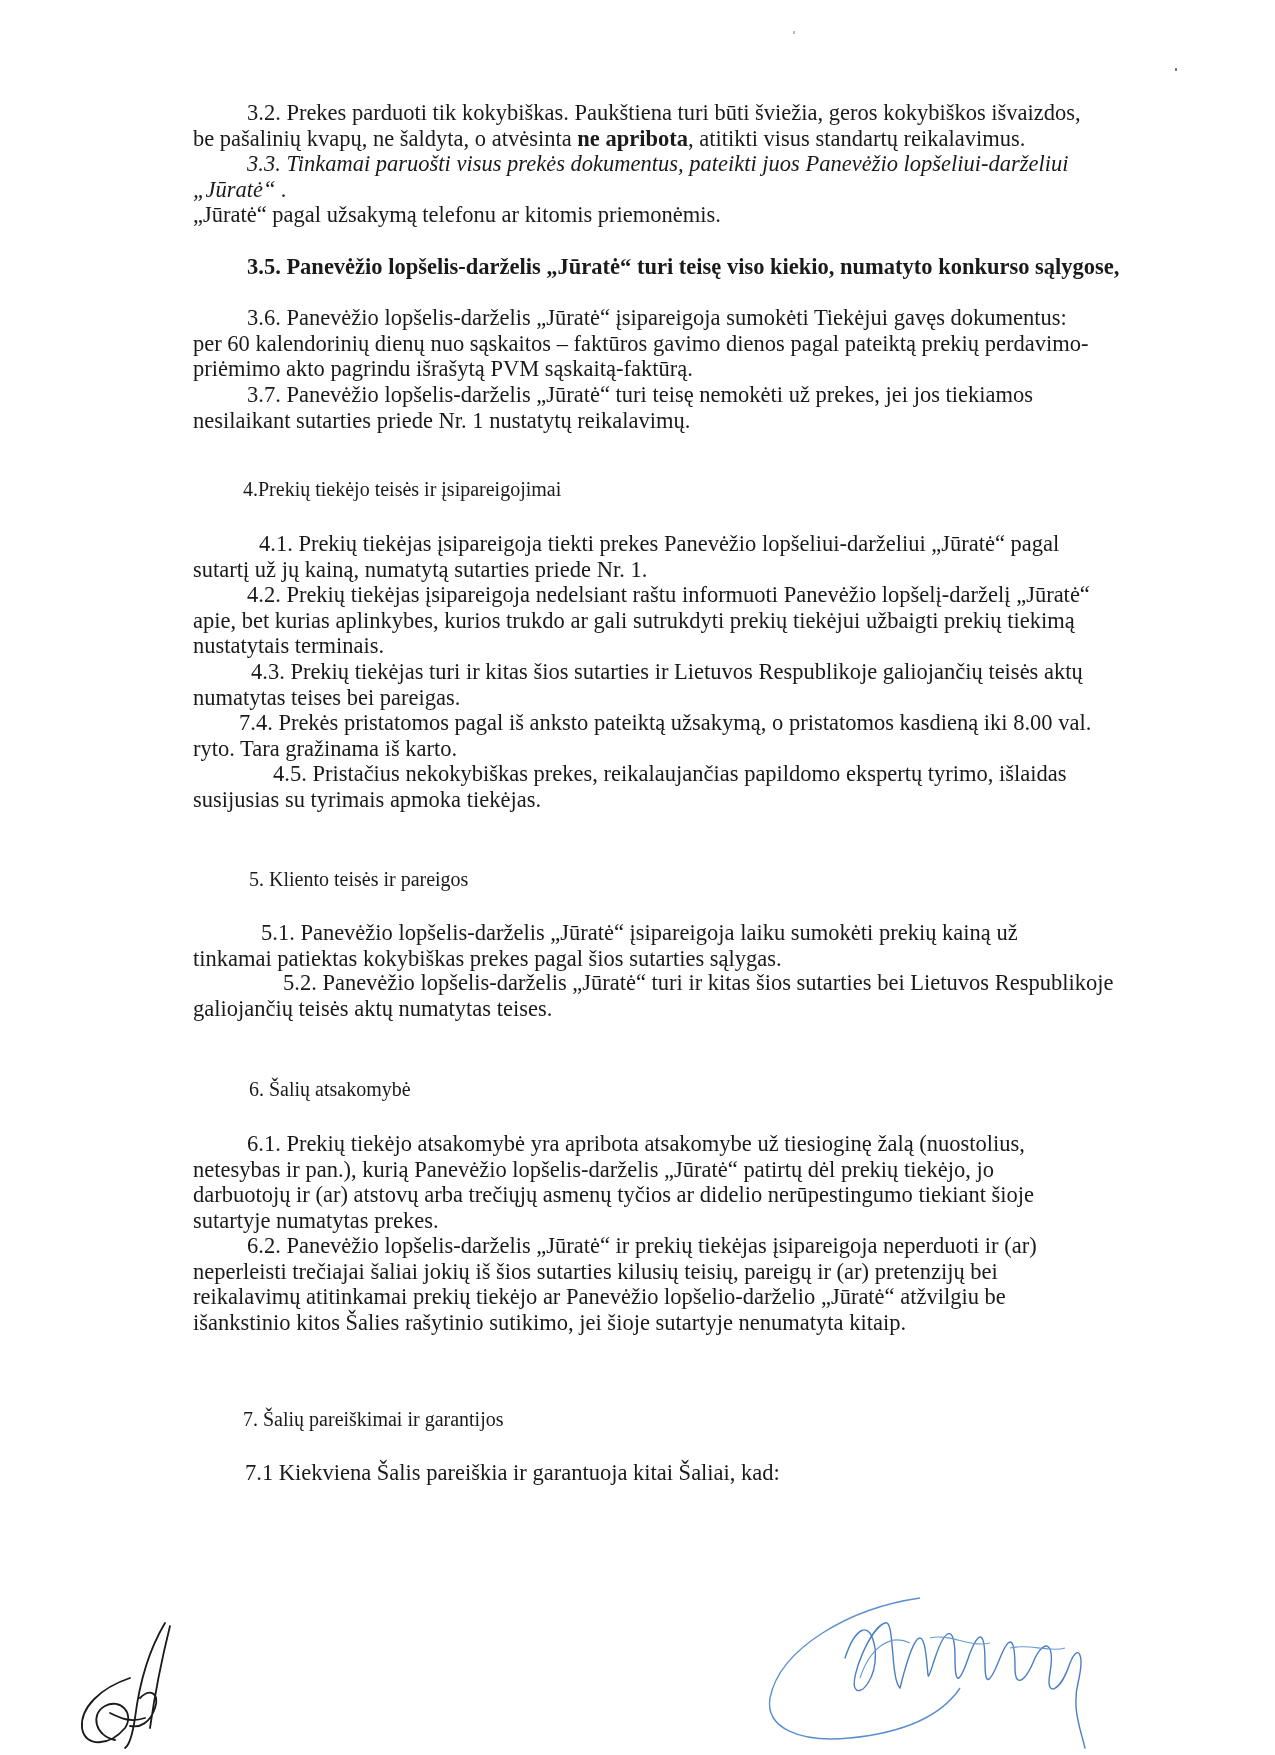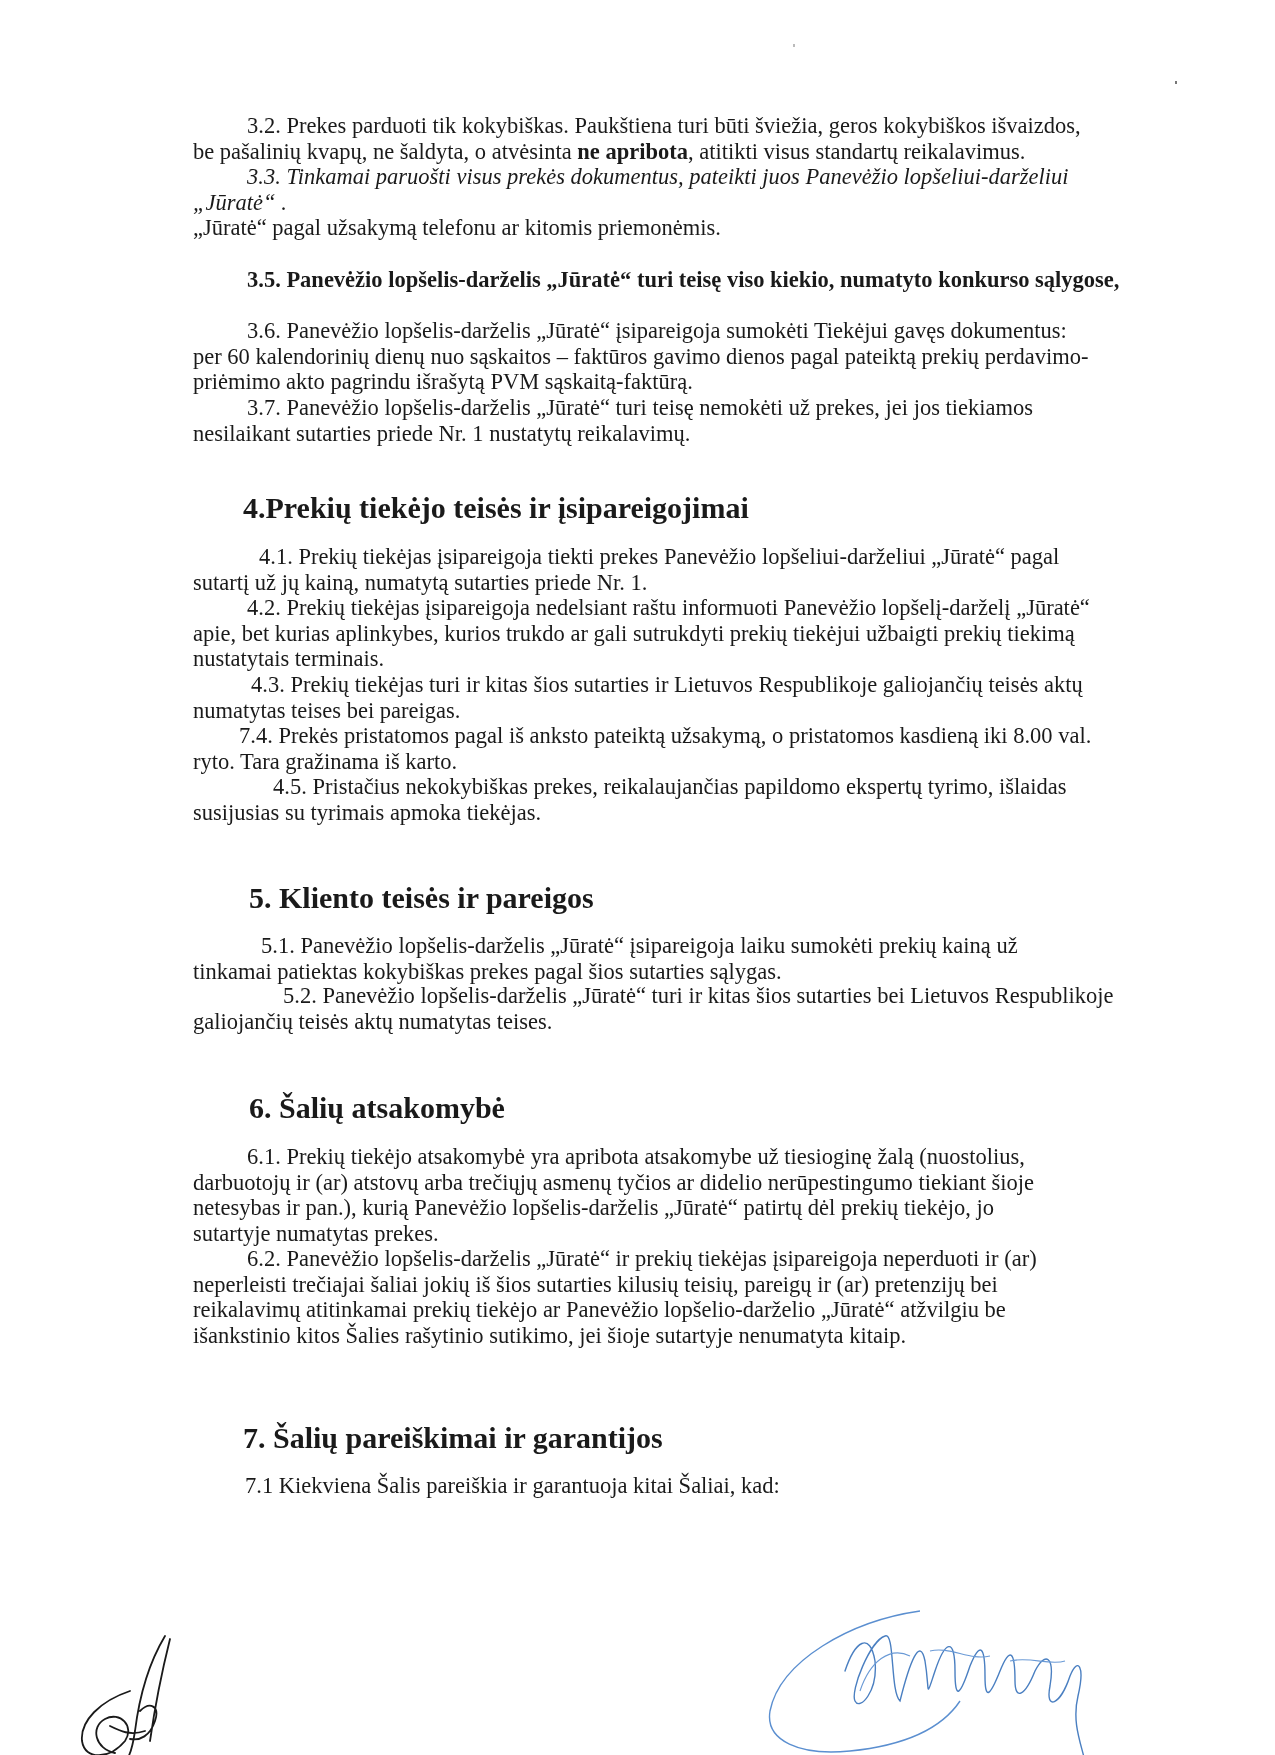--- a/index.html
+++ b/index.html
@@ -1,27 +1,27 @@
 <!DOCTYPE html>
 <html><head>
 <meta charset="utf-8">
 <style>
   html, body { margin: 0; padding: 0; background: #ffffff; }
   body { width: 1275px; height: 1755px; position: relative; overflow: hidden; }
   .page {
-    position: absolute; left: 0; top: 16px; width: 1275px; height: 1342px;
+    position: absolute; left: 0; top: 3px; width: 1275px; height: 1342px;
     font-family: "Liberation Serif", "DejaVu Serif", serif;
     color: #1a1a1a; font-size: 22.5px;
   }
   .para {
     position: absolute; left: 193px; width: 1002px;
     line-height: 25.6px; text-align: justify;
   }
   .heading {
-    position: absolute; font-weight: bold; font-size: 30px;
+    position: absolute; font-weight: normal; font-size: 20px;
   }
   .line { display: block; white-space: nowrap; }
   b { font-weight: bold; }
   .sig { position: absolute; }
   .speck { position: absolute; width: 2px; height: 3px; background: #777; }
 </style>
 </head>
 <body>
 
 <div class="page">
@@ -92,22 +92,22 @@
 
   <div class="para" style="top:967px;">
     <span class="line" style="padding-left:90px;">5.2. Panevėžio lopšelis-darželis „Jūratė“ turi ir kitas šios sutarties bei Lietuvos Respublikoje</span>
     <span class="line">galiojančių teisės aktų numatytas teises.</span>
   </div>
 
   <div class="heading" style="left:249px; top:1075px;">6. Šalių atsakomybė</div>
 
   <div class="para" style="top:1128px;">
     <span class="line" style="padding-left:54px;">6.1. Prekių tiekėjo atsakomybė yra apribota atsakomybe už tiesioginę žalą (nuostolius,</span>
+    <span class="line">netesybas ir pan.), kurią Panevėžio lopšelis-darželis „Jūratė“  patirtų dėl prekių tiekėjo, jo</span>
     <span class="line">darbuotojų ir (ar) atstovų arba trečiųjų asmenų tyčios ar didelio nerūpestingumo tiekiant šioje</span>
-    <span class="line">netesybas ir pan.), kurią Panevėžio lopšelis-darželis „Jūratė“  patirtų dėl prekių tiekėjo, jo</span>
     <span class="line">sutartyje numatytas prekes.</span>
   </div>
 
   <div class="para" style="top:1230px;">
     <span class="line" style="padding-left:54px;">6.2. Panevėžio lopšelis-darželis „Jūratė“ ir prekių tiekėjas įsipareigoja neperduoti ir (ar)</span>
     <span class="line">neperleisti trečiajai šaliai jokių iš šios sutarties kilusių teisių, pareigų ir (ar) pretenzijų bei</span>
     <span class="line">reikalavimų atitinkamai prekių tiekėjo ar Panevėžio lopšelio-darželio  „Jūratė“  atžvilgiu be</span>
     <span class="line">išankstinio kitos Šalies rašytinio sutikimo, jei šioje sutartyje nenumatyta kitaip.</span>
   </div>
 

